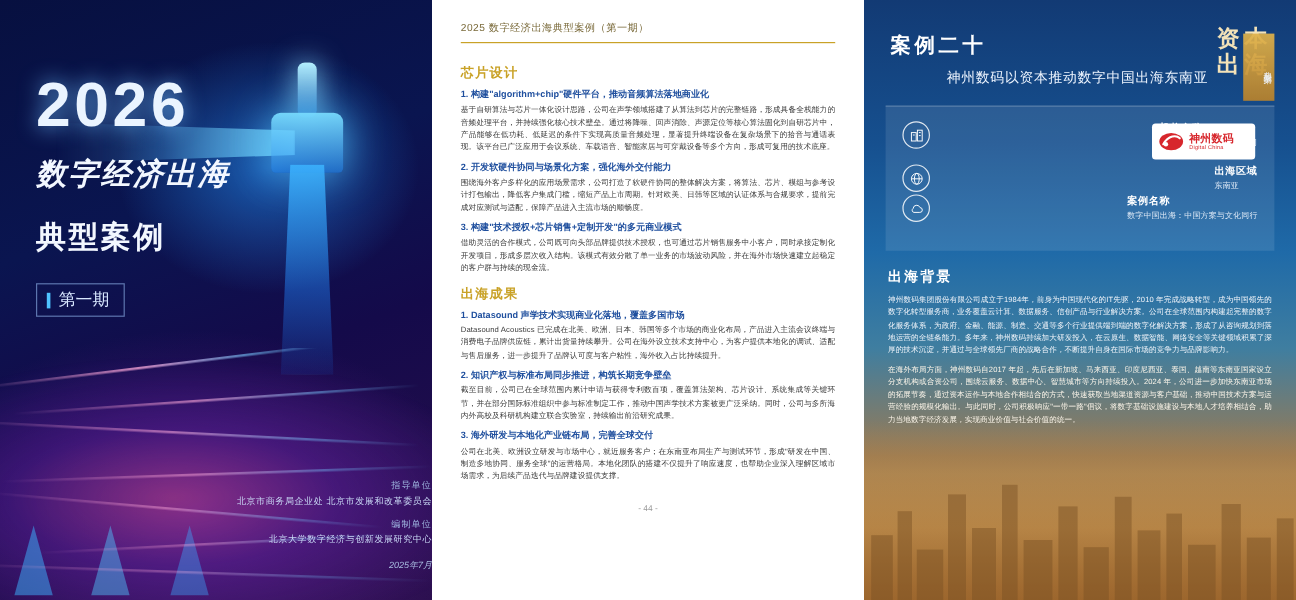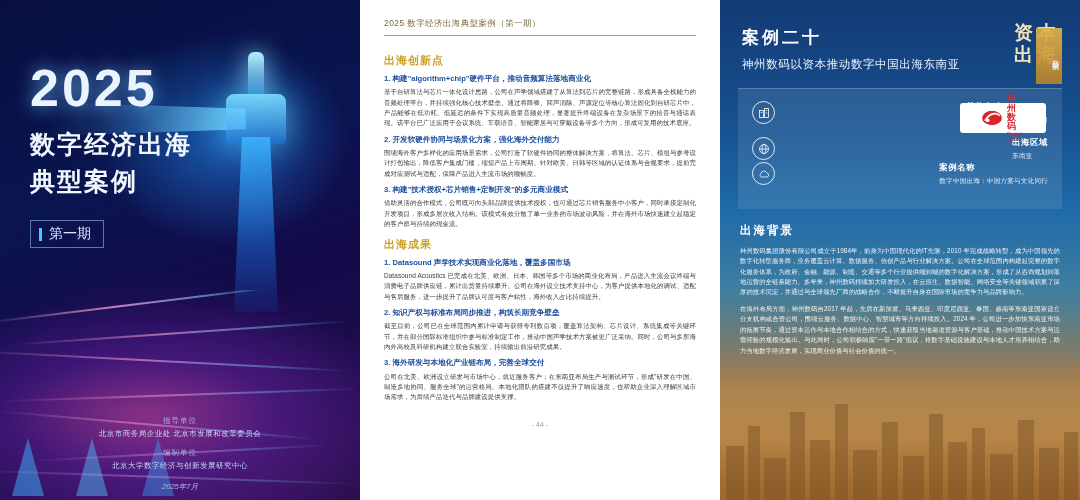--- a/index.html
+++ b/index.html
@@ -116,21 +116,22 @@
     line-height: 1;
     color: #eaf4ff;
     text-shadow: 0 0 18px rgba(110,190,255,0.85);
     margin-bottom: 14px;
   }
   .cover-title1 {
     font-size: 25px;
     font-weight: bold;
     letter-spacing: 2px;
     color: #f2f7ff;
-    margin-bottom: 4px;
+    margin-bottom: 20px;
+    font-style: italic;
   }
   .cover-title2 {
     font-size: 25px;
     font-weight: bold;
     letter-spacing: 2px;
     color: #f2f7ff;
     margin-bottom: 22px;
   }
   .cover-issue {
     display: inline-flex;
@@ -141,23 +142,23 @@
     border: 1px solid rgba(160,200,255,0.55);
     padding: 4px 12px 4px 8px;
   }
   .issue-bar {
     display: inline-block;
     width: 3px; height: 13px;
     background: #4fc3ff;
   }
   .cover-foot {
     position: absolute;
-    left: 0; bottom: 8px;
+    left: 0; bottom: 24px;
     width: 360px;
-    text-align: center;
+    text-align: right;
     color: #c9d8f5;
     z-index: 5;
   }
   .cf-label { font-size: 7.5px; color: #9fb6e0; letter-spacing: 1px; margin-bottom: 3px;}
   .cf-orgs { font-size: 7.5px; letter-spacing: .5px; margin-bottom: 9px; }
   .cf-date { font-size: 7.5px; color: #a8bce0; margin-top: 11px; font-style: italic; }
 
   
   .textpage {
     width: 360px;
@@ -238,20 +239,21 @@
   .case-no {
     font-size: 17px;
     font-weight: bold;
     letter-spacing: 3px;
     margin-bottom: 8px;
   }
   .case-title {
     font-size: 11.5px;
     letter-spacing: .6px;
     color: #eef5ff;
+    margin-left: 47px;
   }
   .zibenchuhai {
     position: absolute;
     right: 20px; top: 22px;
     text-align: right;
     z-index: 5;
   }
   .zb-line {
     font-size: 19px;
     font-weight: bold;
@@ -315,21 +317,21 @@
   }
   .logo-box {
     position: absolute;
     right: 16px; top: 14px;
     width: 86px; height: 30px;
     background: #fff;
     border-radius: 3px;
     display: flex;
     align-items: center;
     gap: 4px;
-    padding: 0 21px;
+    padding: 0 5px;
     box-sizing: border-box;
     z-index: 6;
   }
   .logo-mark {
     width: 22px; height: 22px;
     flex: none;
   }
   .logo-txt-cn {
     font-size: 9px;
     font-weight: bold;
@@ -388,21 +390,21 @@
       <div class="streak" style="left:-20px; top:14px; width:300px; transform:rotate(-7deg);"></div>
       <div class="streak" style="left:10px; top:42px; width:340px; transform:rotate(-4deg); opacity:.8;"></div>
       <div class="streak" style="left:-30px; top:70px; width:380px; transform:rotate(3deg); opacity:.75;"></div>
       <div class="streak" style="left:0px; top:104px; width:360px; transform:rotate(-2deg); opacity:.65;"></div>
       <div class="streak" style="left:-10px; top:134px; width:330px; transform:rotate(5deg); opacity:.6;"></div>
       <div class="streak" style="left:30px; top:162px; width:300px; transform:rotate(-3deg); opacity:.5;"></div>
       <div class="streak" style="left:-40px; top:186px; width:400px; transform:rotate(2deg); opacity:.45;"></div>
     </div>
 
     <div class="cover-content">
-      <div class="cover-year">2025</div>
+      <div class="cover-year">2026</div>
       <div class="cover-title1">数字经济出海</div>
       <div class="cover-title2">典型案例</div>
       <div class="cover-issue">
         <span class="issue-bar"></span>
         <span>第一期</span>
       </div>
     </div>
 
     <div class="cover-foot">
       <div class="cf-label">指导单位</div>
@@ -411,21 +413,21 @@
       <div class="cf-orgs">北京大学数字经济与创新发展研究中心</div>
       <div class="cf-date">2025年7月</div>
     </div>
   </div>
 
   <div class="textpage">
     <div class="tp-header">2025 数字经济出海典型案例（第一期）</div>
     <div class="tp-body">
 
       <div>
-        <div class="sec-h">出海创新点</div>
+        <div class="sec-h">芯片设计</div>
 
         <div class="sub-h">1. 构建"algorithm+chip"硬件平台，推动音频算法落地商业化</div>
         <p class="para">基于自研算法与芯片一体化设计思路，公司在声学领域搭建了从算法到芯片的完整链路，形成具备全栈能力的音频处理平台，并持续强化核心技术壁垒。通过将降噪、回声消除、声源定位等核心算法固化到自研芯片中，产品能够在低功耗、低延迟的条件下实现高质量音频处理，显著提升终端设备在复杂场景下的拾音与通话表现。该平台已广泛应用于会议系统、车载语音、智能家居与可穿戴设备等多个方向，形成可复用的技术底座。</p>
 
         <div class="sub-h">2. 开发软硬件协同与场景化方案，强化海外交付能力</div>
         <p class="para">围绕海外客户多样化的应用场景需求，公司打造了软硬件协同的整体解决方案，将算法、芯片、模组与参考设计打包输出，降低客户集成门槛，缩短产品上市周期。针对欧美、日韩等区域的认证体系与合规要求，提前完成对应测试与适配，保障产品进入主流市场的顺畅度。</p>
 
         <div class="sub-h">3. 构建"技术授权+芯片销售+定制开发"的多元商业模式</div>
         <p class="para">借助灵活的合作模式，公司既可向头部品牌提供技术授权，也可通过芯片销售服务中小客户，同时承接定制化开发项目，形成多层次收入结构。该模式有效分散了单一业务的市场波动风险，并在海外市场快速建立起稳定的客户群与持续的现金流。</p>
       </div>

